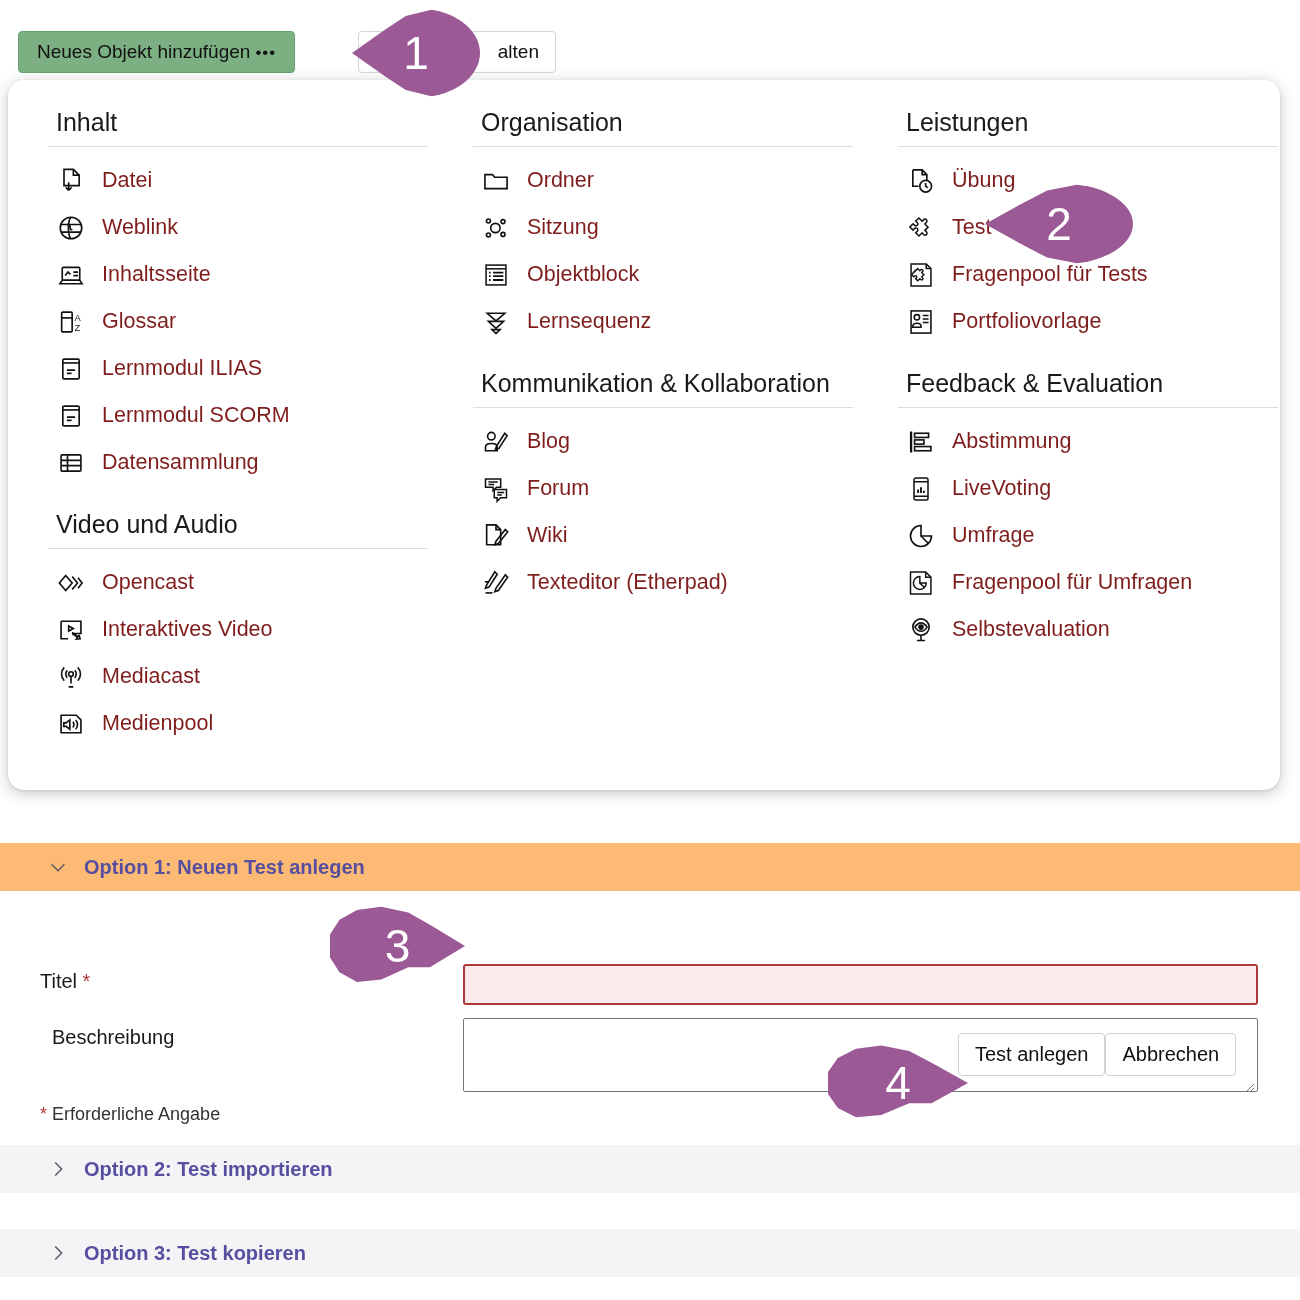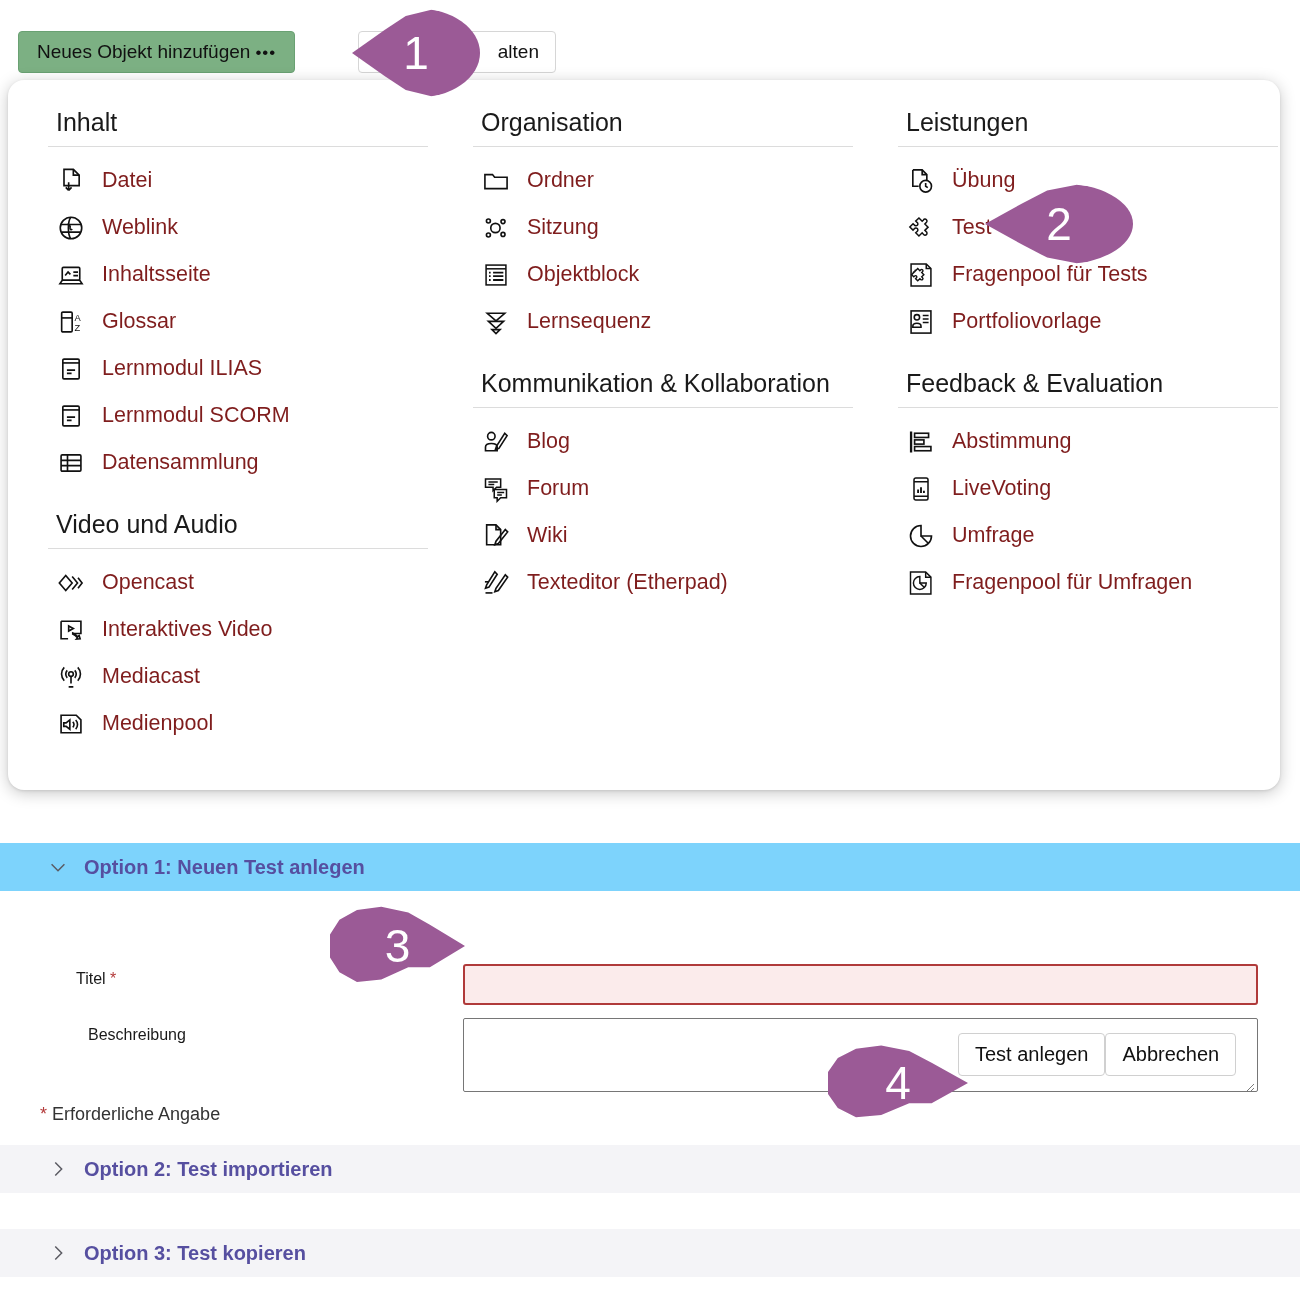--- a/index.html
+++ b/index.html
@@ -64,30 +64,30 @@
   }
   .item .ico svg { width: 28px; height: 28px; display: block; }
   .item .lbl { font-size: 21.5px; color: #7f1d1d; white-space: nowrap; }
 
   
   .form-wrap { position: absolute; left: 0; top: 843px; width: 1300px; }
   .acc-head {
     height: 48px; display: flex; align-items: center;
     padding-left: 46px; font-size: 20px; font-weight: bold; color: #564FA0;
   }
-  .acc-open { background: #7dd3fc; }
+  .acc-open { background: #fdba74; }
   .acc-closed { background: #F4F4F7; }
   .acc-head .chev {
     width: 24px; height: 24px; margin-right: 14px; flex: 0 0 24px;
     display: flex; align-items: center; justify-content: center;
   }
   .acc-head .chev svg { width: 22px; height: 22px; stroke: #5a5a62; stroke-width: 1.6; fill: none; }
 
   .form-body { position: relative; background: #fff; height: 254px; }
-  .f-label { position: absolute; font-size: 16px; color: #1a1a1a; margin-left: 36px; }
+  .f-label { position: absolute; font-size: 20px; color: #1a1a1a; }
   .f-label .req { color: #b33a3a; }
   #lbl-titel { left: 40px; top: 79px; }
   #lbl-besch { left: 52px; top: 135px; }
   .f-note { position: absolute; left: 40px; top: 213px; font-size: 18px; color: #333; }
   .f-note .req { color: #b33a3a; }
 
   .inp-title {
     position: absolute; left: 463px; top: 73px;
     width: 795px; height: 41px;
     background: #FBEBEB; border: 2px solid #B03A3A; border-radius: 3px;
@@ -488,20 +488,31 @@
                 <svg viewBox="0 0 24 24" fill="none" stroke="#111" stroke-width="1.25">
                   <path d="M3 2.5h13l4.5 4.5v14.5h-17.5z"></path>
                   <path d="M16 2.5v4.5h4.5"></path>
                   <path d="M11 6.5a5.5 5.5 0 100 11 5.5 5.5 0 005.5-5.5H11z"></path>
                   <path d="M11 12l3.9 3.9"></path>
                 </svg>
               </span>
             <span class="lbl">Fragenpool für Umfragen</span>
           </div>
 
+          <div class="item">
+            <span class="ico">
+                <svg viewBox="0 0 24 24" fill="none" stroke="#111" stroke-width="1.4">
+                  <circle cx="12" cy="9.5" r="7"></circle>
+                  <path d="M6.8 9.5c1.6-2.4 3.3-3.6 5.2-3.6s3.6 1.2 5.2 3.6c-1.6 2.4-3.3 3.6-5.2 3.6s-3.6-1.2-5.2-3.6z"></path>
+                  <circle cx="12" cy="9.5" r="1.7" fill="#111"></circle>
+                  <path d="M12 16.5v4M8.5 21h7"></path>
+                </svg>
+              </span>
+            <span class="lbl">Selbstevaluation</span>
+          </div>
         </div>
       </div>
 
     </div>
   </div>
 
   <div class="form-wrap">
 
     <div class="acc-head acc-open">
       <span class="chev">

